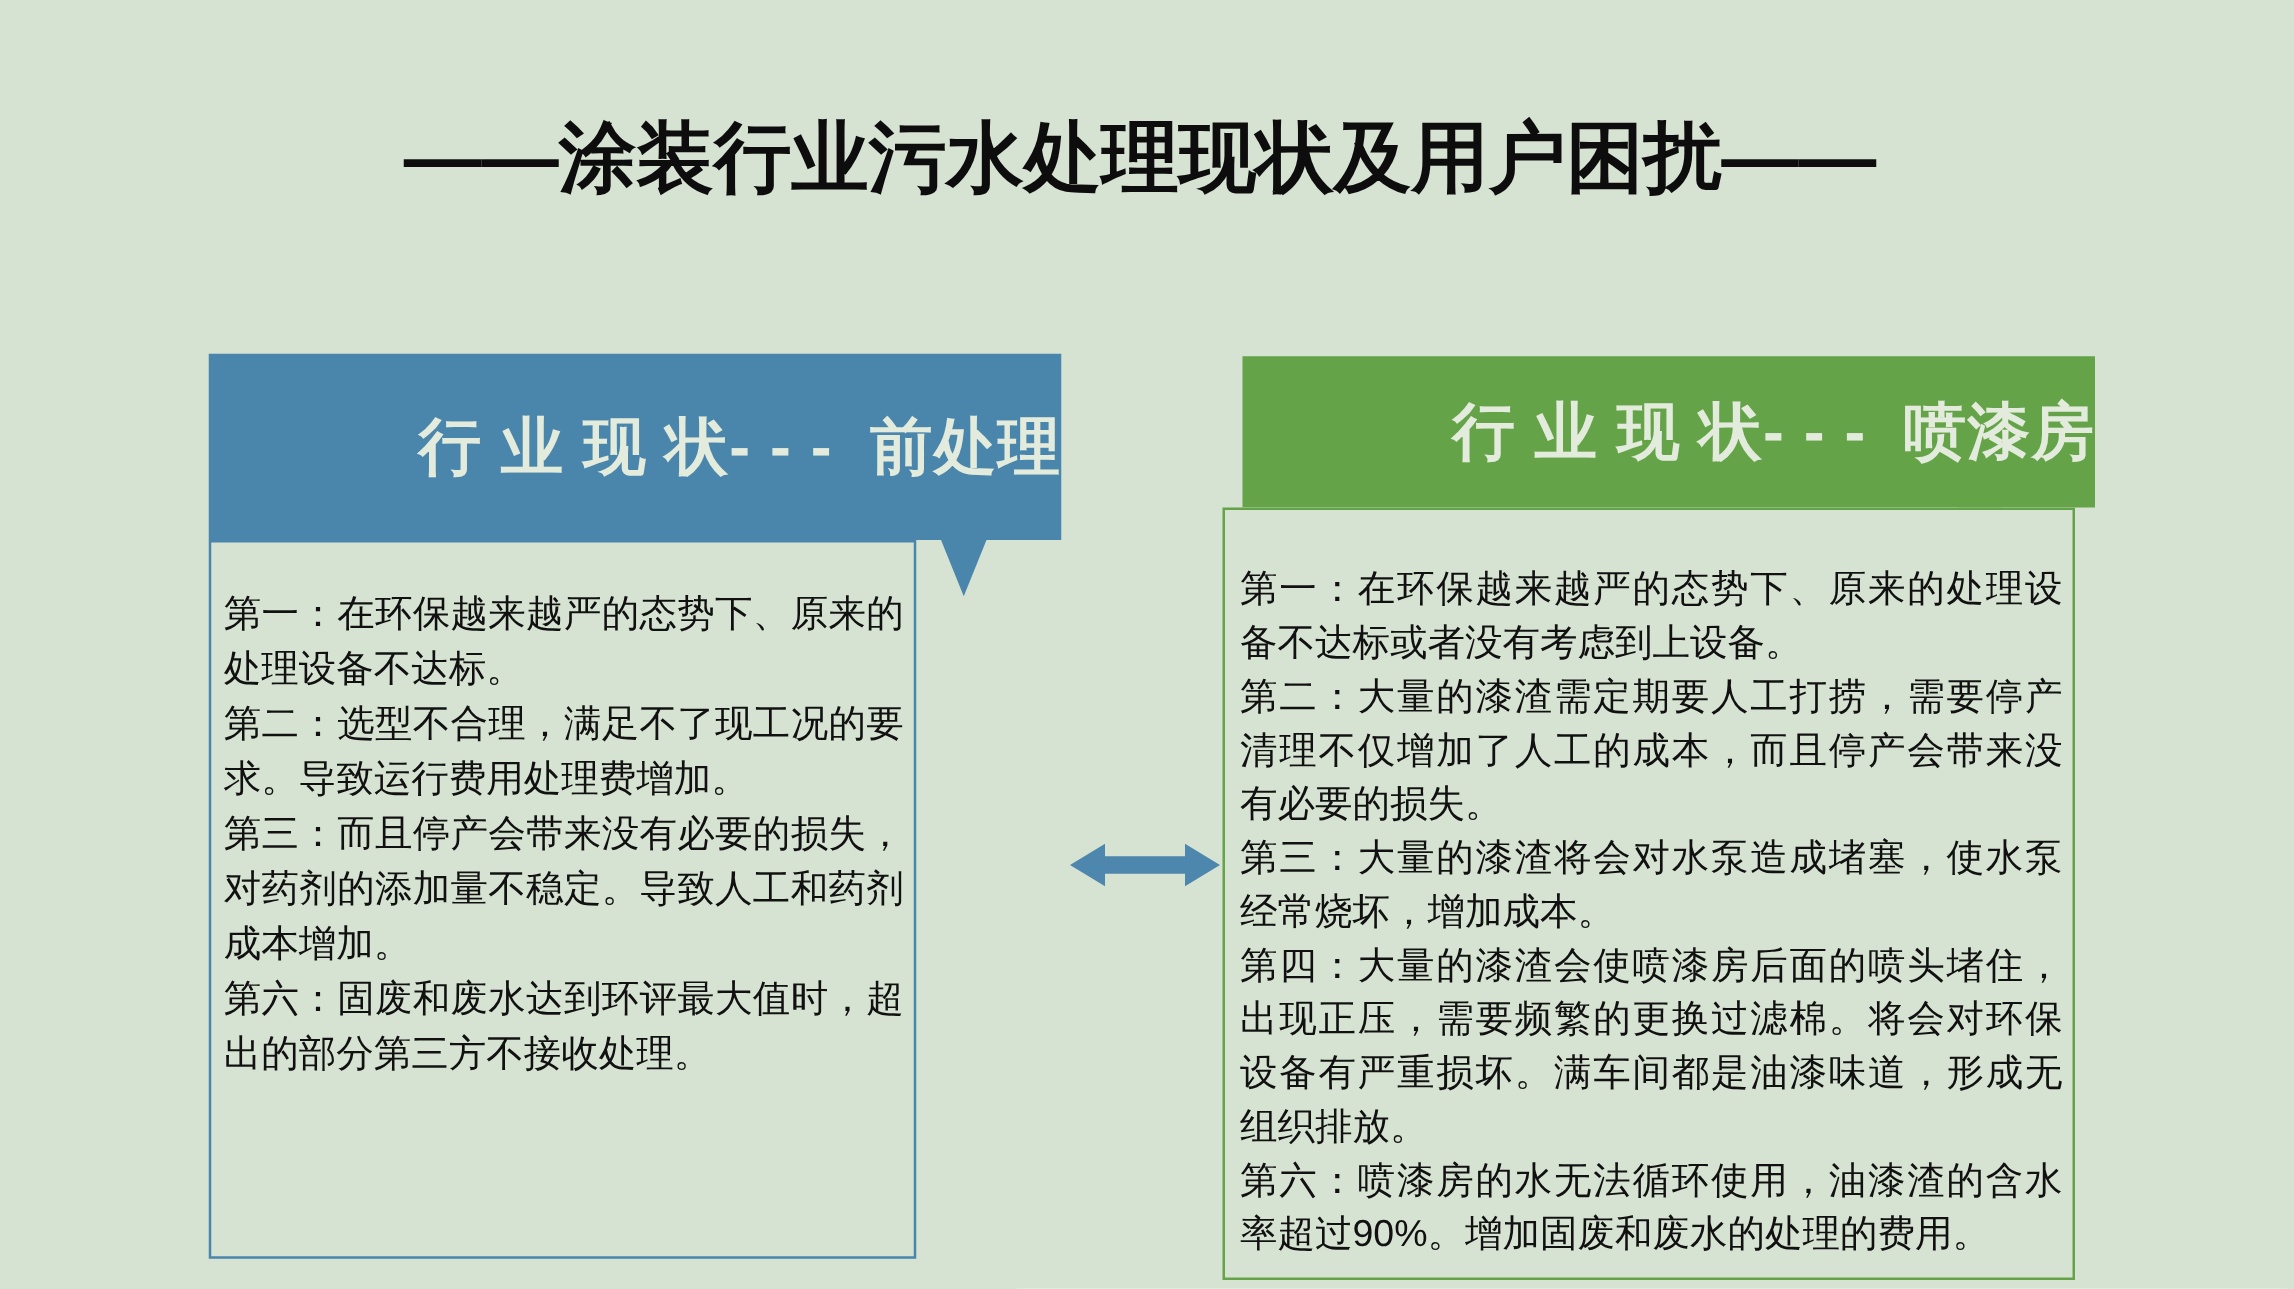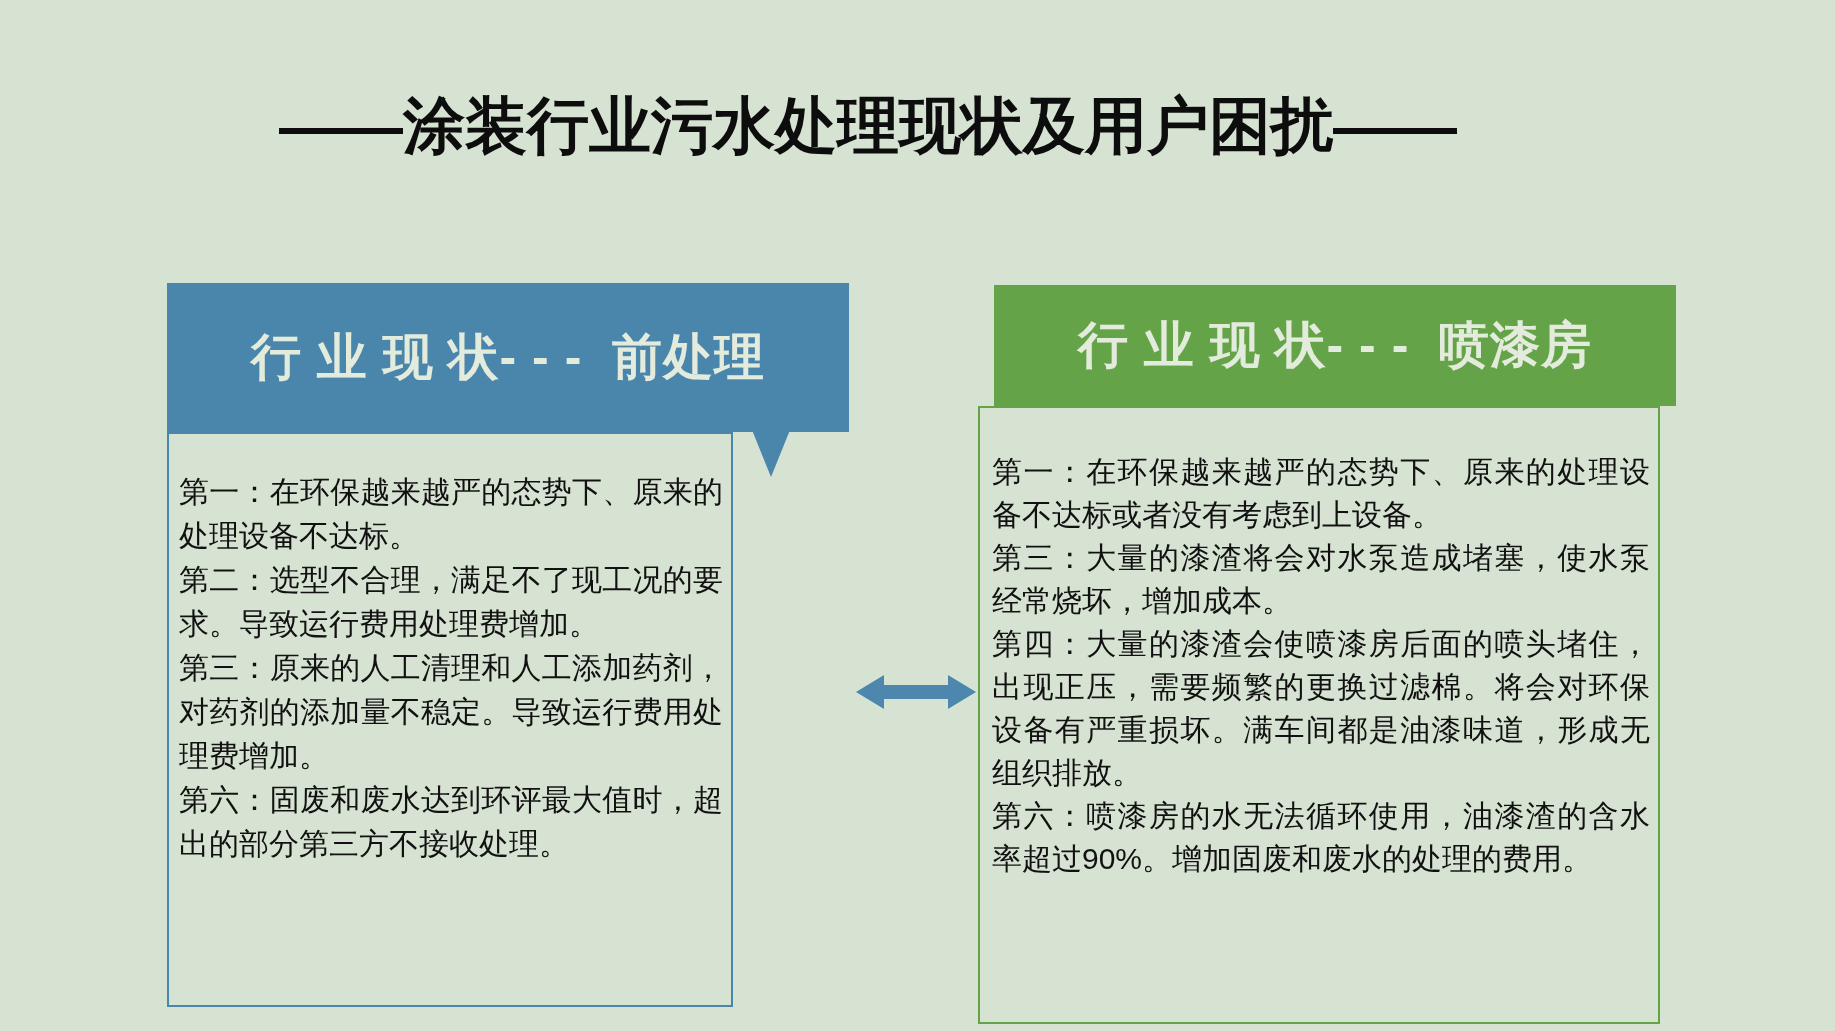--- a/index.html
+++ b/index.html
@@ -7,33 +7,33 @@
     position:relative;
     width:1835px;
     height:1031px;
     background:#d7e3d2;
     overflow:hidden;
     font-family:"Liberation Sans",sans-serif;
   }
   .title{
     position:absolute;
     top:84px;
-    left:868px;
+    left:912px;
     transform:translateX(-50%);
     font-size:62px;
     font-weight:bold;
     color:#0d0d0d;
     white-space:nowrap;
     letter-spacing:0;
   }
   .panel-header{
     position:absolute;
     display:flex;
     align-items:center;
-    justify-content:center;
+    justify-content:flex-end;
     font-size:50px;
     font-weight:bold;
     letter-spacing:1px;
   }
   .panel-header span{white-space:pre;}
   .panel-header.left{
     left:167px; top:283px; width:682px; height:149px;
   }
   .panel-header.right{
     left:978px; top:285px; width:682px; height:121px;
@@ -89,30 +89,31 @@
 
   <div class="title">——涂装行业污水处理现状及用户困扰——</div>
 
   <div class="panel-header left" style="background-color: rgb(74, 133, 172); color: rgb(226, 235, 220);">
     <span>行 业 现 状- - -  前处理</span>
   </div>
   <div class="callout-tri left" style="border-top-color: rgb(74, 133, 172);"></div>
   <div class="panel-body left" style="border-color: rgb(74, 133, 172);">
       <div class="item">第一：在环保越来越严的态势下、原来的处理设备不达标。</div>
       <div class="item">第二：选型不合理，满足不了现工况的要求。导致运行费用处理费增加。</div>
-      <div class="item">第三：原来的人工清理和人工添加药剂，对药剂的添加量不稳定。导致运行费用处理费增加。</div>
+      <div class="item">第三：而且停产会带来没有必要的损失，对药剂的添加量不稳定。导致人工和药剂成本增加。</div>
       <div class="item">第六：固废和废水达到环评最大值时，超出的部分第三方不接收处理。</div>
     </div>
 
   <div class="panel-header right" style="background-color: rgb(101, 163, 72); color: rgb(226, 235, 220); margin-left: 16px;">
     <span>行 业 现 状- - -  喷漆房</span>
   </div>
   <div class="callout-tri right" style="border-top-color: rgb(101, 163, 72);"></div>
   <div class="panel-body right" style="border-color: rgb(101, 163, 72);">
       <div class="item">第一：在环保越来越严的态势下、原来的处理设备不达标或者没有考虑到上设备。</div>
+      <div class="item">第二：大量的漆渣需定期要人工打捞，需要停产清理不仅增加了人工的成本，而且停产会带来没有必要的损失。</div>
       <div class="item">第三：大量的漆渣将会对水泵造成堵塞，使水泵经常烧坏，增加成本。</div>
       <div class="item">第四：大量的漆渣会使喷漆房后面的喷头堵住，出现正压，需要频繁的更换过滤棉。将会对环保设备有严重损坏。满车间都是油漆味道，形成无组织排放。</div>
       <div class="item">第六：喷漆房的水无法循环使用，油漆渣的含水率超过90%。增加固废和废水的处理的费用。</div>
     </div>
 
   <div class="arrow-wrap">
     <svg width="120" height="40" viewBox="0 0 120 40">
       <polygon points="0,20 28,3 28,13 92,13 92,3 120,20 92,37 92,27 28,27 28,37" fill="#4e87ae"></polygon>
     </svg>
   </div>

